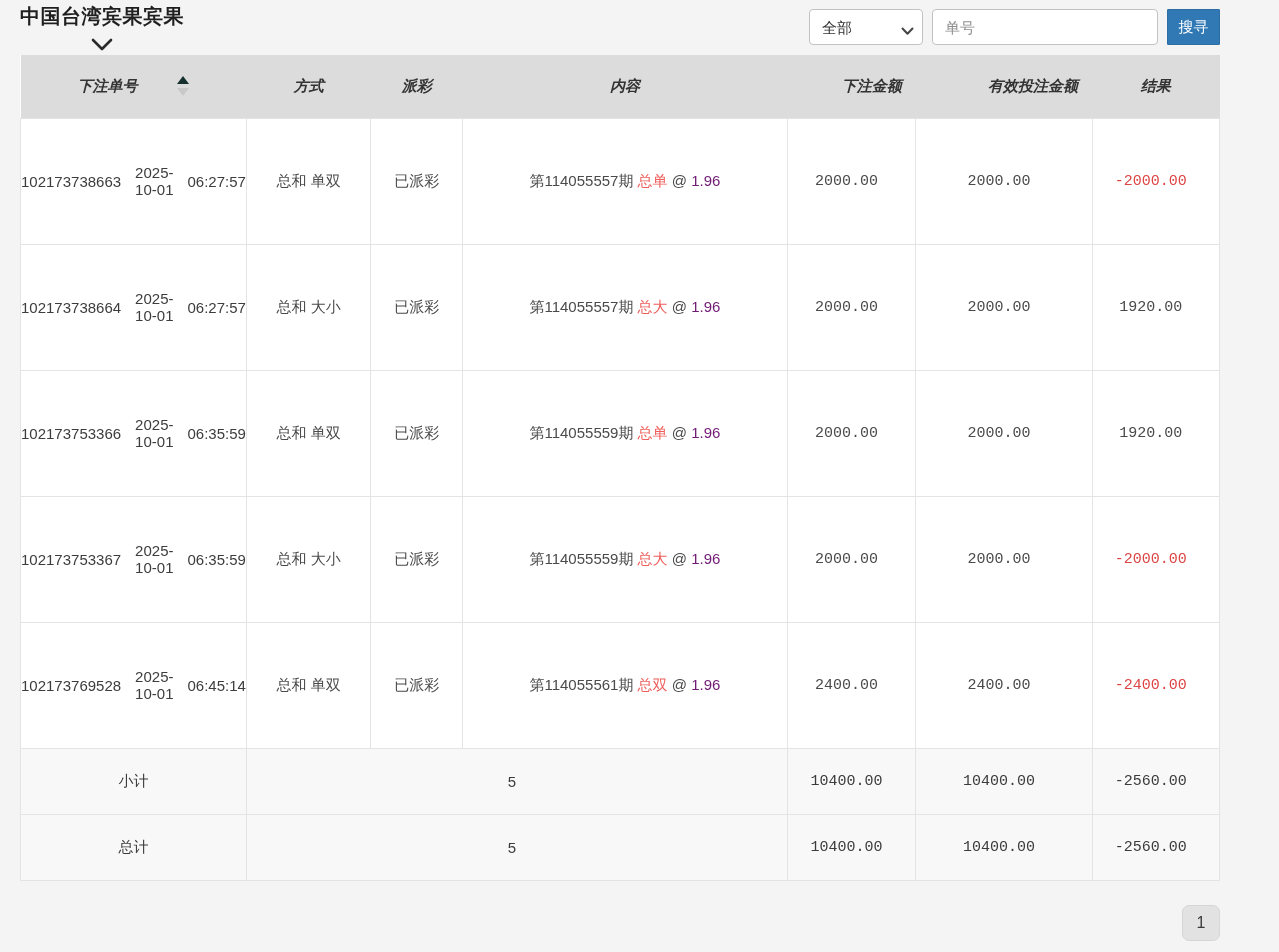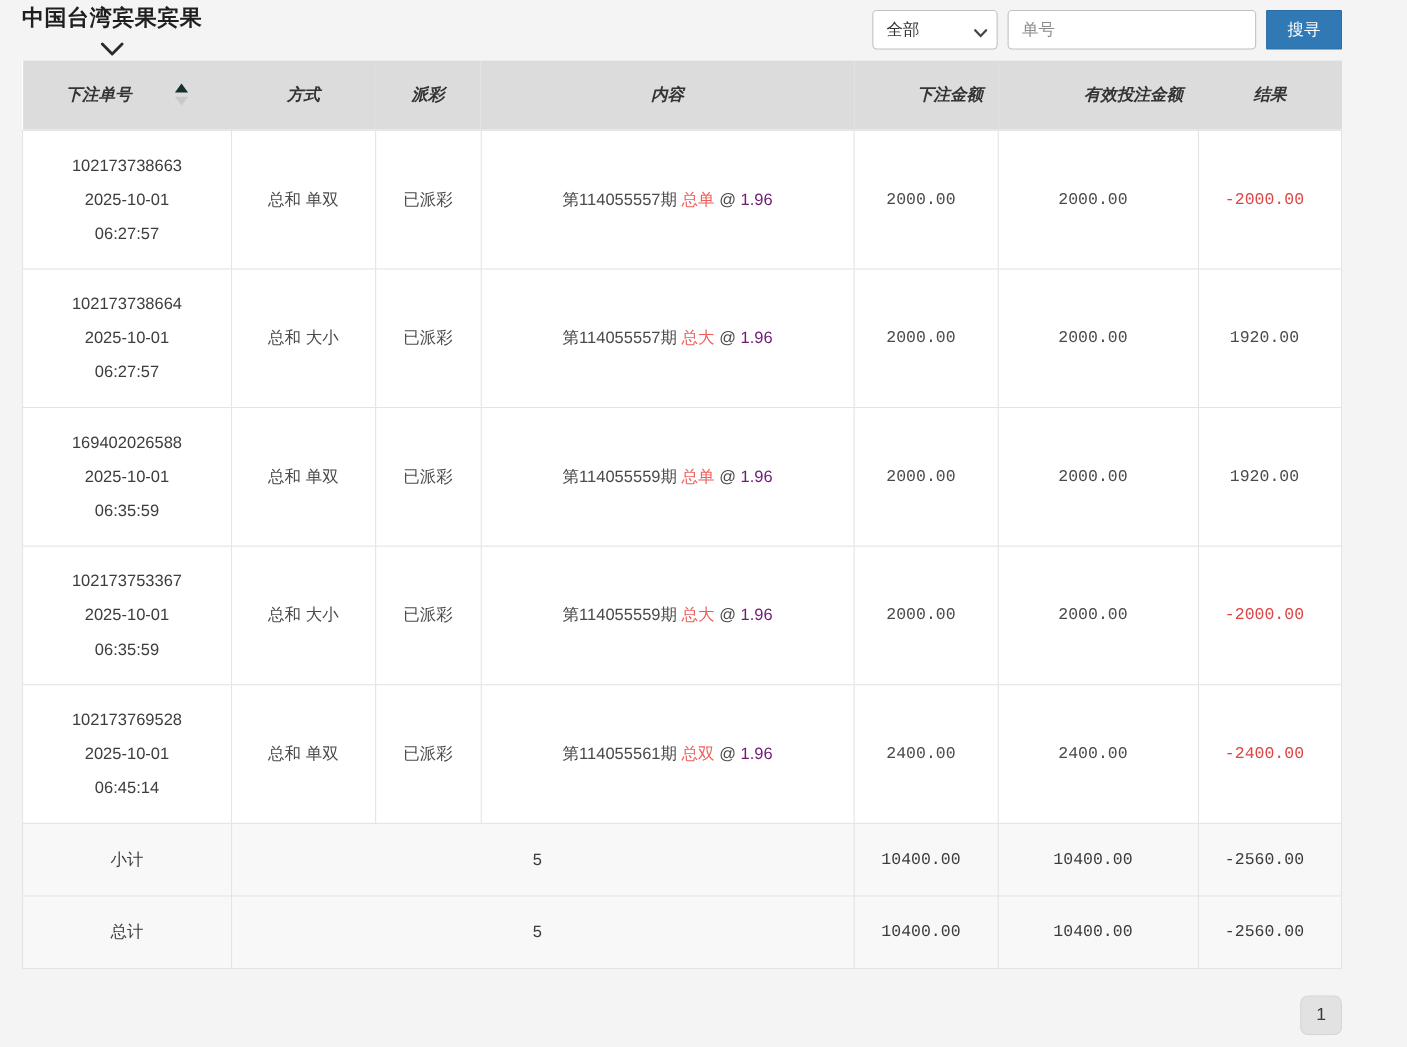--- a/index.html
+++ b/index.html
@@ -62,21 +62,21 @@
     border-radius: 4px;
     background: #ffffff;
     font-family: inherit;
     font-size: 15px;
     color: #0f766e;
     padding: 0 12px;
     outline: none;
   }
   .search-input::placeholder { color: #8d8d8d; }
   .search-btn {
-    width: 69px; height: 36px;
+    width: 53px; height: 36px;
     border: 1px solid #2e6da4;
     background: #3079b5;
     color: #ffffff;
     font-family: inherit;
     font-size: 15px;
     cursor: pointer;
     border-radius: 1px;
   }
 
   
@@ -121,21 +121,21 @@
   table.bets tbody td {
     border: 1px solid #e4e4e4;
     vertical-align: middle;
     text-align: center;
     color: #4a4a4a;
     background: #ffffff;
   }
   table.bets tbody tr.data-row td { height: 126px; }
   .id-cell {
     display: flex;
-    flex-direction: column;
+    flex-direction: row;
     align-items: center;
     justify-content: center;
     gap: 14px;
     color: #3d3d3d;
   }
   td.num-cell { text-align: right; padding-right: 10px; color: #3b3b3b; font-family: Liberation Mono, monospace; }
   td.num-cell.neg { color: #dd4545; }
   .pick-red { color: #ee5e5a; }
   .odds-red { color: #701a75; }
   .at-sign { color: #4a4a4a; }
@@ -265,21 +265,21 @@
           <span class="odds-red">1.96</span>
         </td>
         <td class="num-cell">2000.00</td>
         <td class="num-cell">2000.00</td>
         <td class="num-cell">1920.00</td>
       </tr>
 
       <tr class="data-row">
         <td>
           <div class="id-cell">
-            <span>169402026588</span>
+            <span>102173753366</span>
             <span>2025-10-01</span>
             <span>06:35:59</span>
           </div>
         </td>
         <td>总和 单双</td>
         <td>已派彩</td>
         <td>
           <span>第114055559期</span>
           <span class="pick-red">总单</span>
           <span class="at-sign">@</span>

